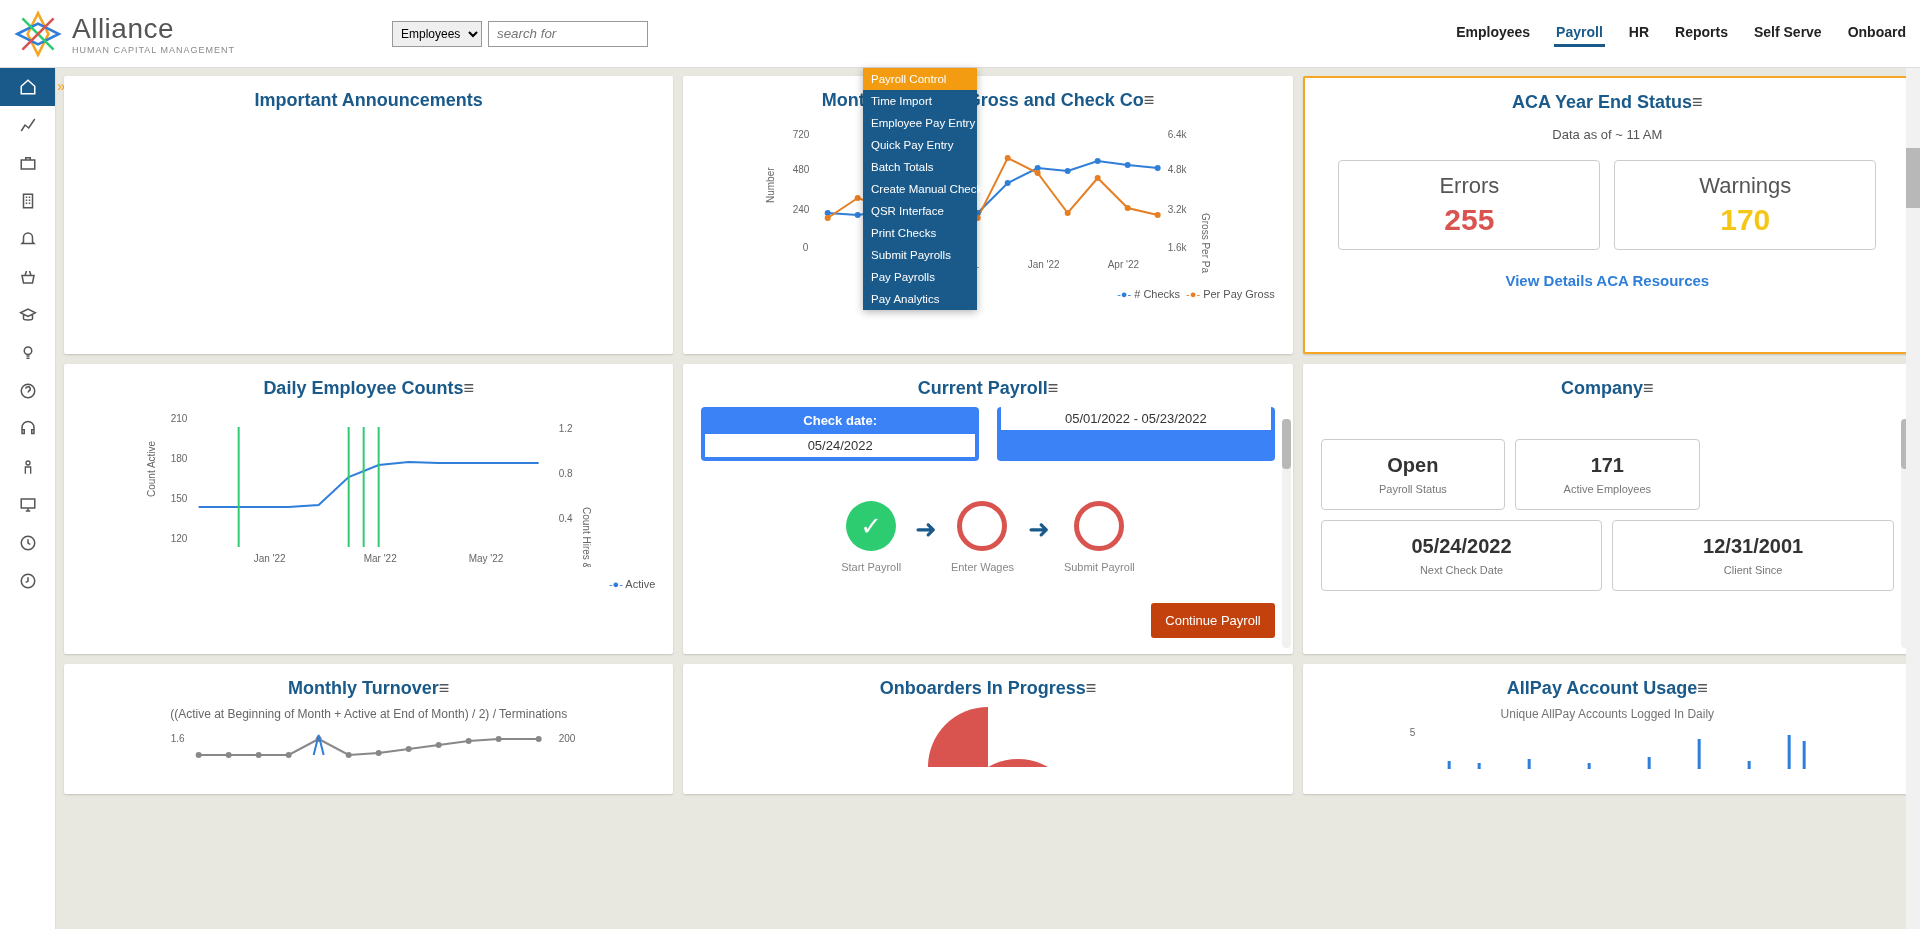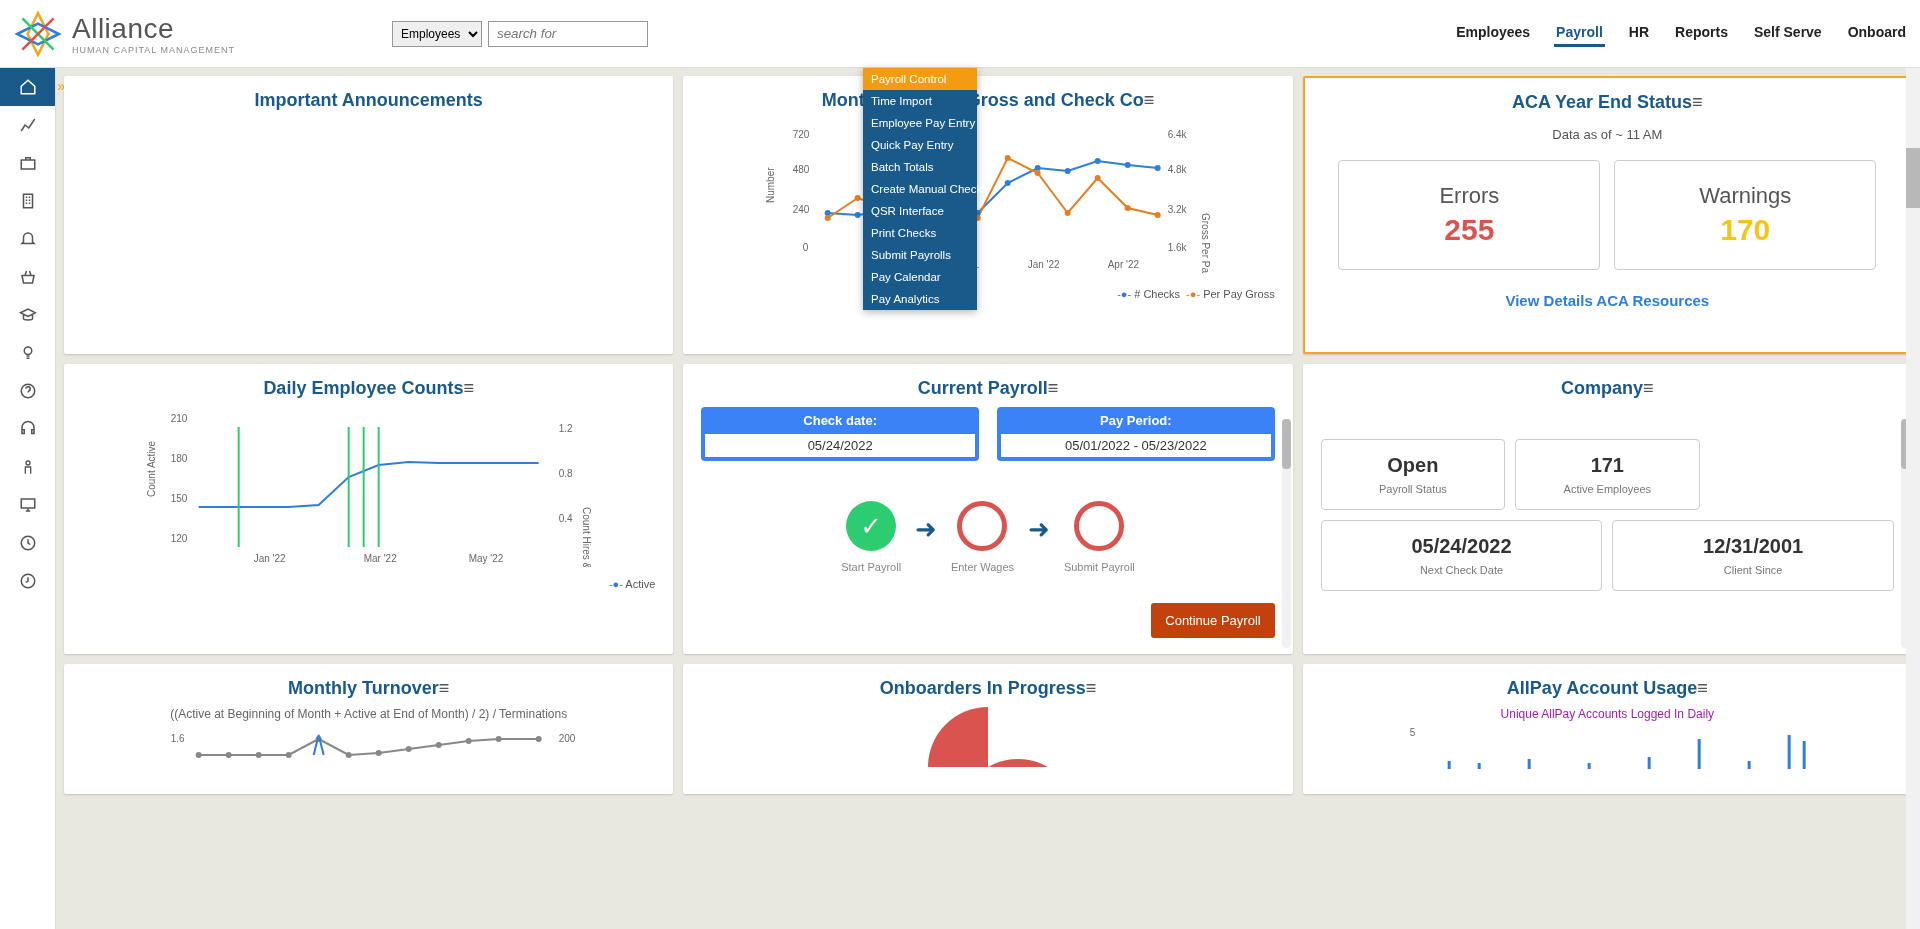--- a/index.html
+++ b/index.html
@@ -38,21 +38,21 @@
 .panel.aca { border: 2px solid #f5a623; }
 .panel.tall { height: 278px; }
 .panel.med { height: 290px; }
 .chart-box { padding: 4px 0; }
 .legend-row { display: flex; justify-content: flex-end; gap: 6px; font-size: 11px; color: #555; margin-top: 8px; }
 .legend-row span::before { content: "● "; }
 .legend-row .blue::before { color: #2f7ed8; content:"-●- "; }
 .legend-row .orange::before { color: #e67e22; content:"-●- "; }
 .aca-sub { text-align: center; color: #555; font-size: 13px; margin: 14px 0 18px; }
 .aca-tiles { display: flex; gap: 14px; justify-content: center; }
-.aca-tile { border: 1px solid #ccc; border-radius: 4px; width: 46%; text-align: center; padding: 22px 8px; }
+.aca-tile { border: 1px solid #ccc; border-radius: 4px; width: 46%; text-align: center; padding: 12px 8px; }
 .aca-tile-label { font-size: 22px; color: #555; }
 .aca-tile-val { font-size: 30px; font-weight: 700; margin-top: 4px; }
 .aca-tile-val.red { color: #d9534f; }
 .aca-tile-val.gold { color: #f5c518; }
 .aca-link { text-align: center; color: #2f7ed8; font-size: 15px; font-weight: 600; margin-top: 22px; cursor: pointer; }
 .payroll-dates { display: flex; gap: 18px; margin-top: 2px; }
 .date-box { flex: 1; background: #3b82f6; border-radius: 4px; overflow: hidden; text-align: center; }
 .date-label { color: #fff; font-size: 13px; padding: 6px 0; font-weight: 600; }
 .date-val { background: #fff; margin: 0 4px 4px; padding: 4px 0; font-size: 13px; }
 .flow { display: flex; justify-content: center; align-items: center; gap: 14px; margin-top: 40px; }
@@ -67,21 +67,21 @@
 .co-tiles.row2 { grid-template-columns: 1fr 1fr; margin-top: 10px; }
 .co-tile { border: 1px solid #ccc; border-radius: 4px; text-align: center; padding: 14px 0; }
 .co-tile-val { font-size: 20px; font-weight: 600; }
 .co-tile-label { font-size: 11px; color: #777; margin-top: 6px; }
 .turnover-sub { text-align: center; font-size: 12px; color: #666; margin: 2px 0 6px; }
 .scrollbar { position: absolute; right: 2px; top: 55px; width: 9px; bottom: 6px; background: #f1f1f1; border-radius: 4px; }
 .scrollbar-thumb { width: 100%; height: 50px; background: #b8b8b8; border-radius: 4px; }
 .big-scroll { position: absolute; right: 0; top: 0; width: 14px; height: 100%; background: #f1f1f1; }
 .big-scroll-thumb { width: 100%; height: 60px; background: #b8b8b8; margin-top: 80px; }
 .axis-lbl { font-size: 10px; fill: #666; }
-.usage-sub { text-align: center; font-size: 12px; color: #a21caf; margin-top: 2px; }
+.usage-sub { text-align: center; font-size: 12px; color: #737373; margin-top: 2px; }
 </style>
 </head>
 <body>
 
 <div class="app">
   <div class="header">
     <div class="logo-block">
       <svg class="logo-icon" viewBox="0 0 50 50">
         <g stroke-width="2.5" fill="none">
           <path d="M25 5 L35 25 L25 45 L15 25 Z" stroke="#f5a623"></path>
@@ -114,21 +114,21 @@
   <div class="dropdown">
     <div class="dropdown-item highlight">Payroll Control</div>
     <div class="dropdown-item">Time Import</div>
     <div class="dropdown-item">Employee Pay Entry</div>
     <div class="dropdown-item">Quick Pay Entry</div>
     <div class="dropdown-item">Batch Totals</div>
     <div class="dropdown-item">Create Manual Check</div>
     <div class="dropdown-item">QSR Interface</div>
     <div class="dropdown-item">Print Checks</div>
     <div class="dropdown-item">Submit Payrolls</div>
-    <div class="dropdown-item">Pay Calendar</div>
+    <div class="dropdown-item">Pay Payrolls</div>
     <div class="dropdown-item">Pay Analytics</div>
   </div>
 
   <div class="body-row">
     <div class="sidebar">
       <div class="side-item first">
         <svg width="18" height="18" viewBox="0 0 24 24" fill="none" stroke="#fff" stroke-width="2">
             <path d="M3 11 L12 3 L21 11 V21 H3 Z"></path>
           </svg>
         <span class="side-expand">»</span>
@@ -328,21 +328,20 @@
           <div class="panel-header">
             <span class="panel-title">Current Payroll</span>
             <span class="panel-menu">≡</span>
           </div>
           <div class="payroll-dates">
             <div class="date-box">
               <div class="date-label">Check date:</div>
               <div class="date-val">05/24/2022</div>
             </div>
             <div class="date-box">
-              <div class="date-label">Pay Period:</div>
               <div class="date-val">05/01/2022 - 05/23/2022</div>
             </div>
           </div>
           <div class="flow">
             <div class="flow-step">
               <div class="flow-circle done">✓</div>
               <div class="flow-label">Start Payroll</div>
             </div>
             <span class="flow-arrow">➜</span>
             <div class="flow-step">

